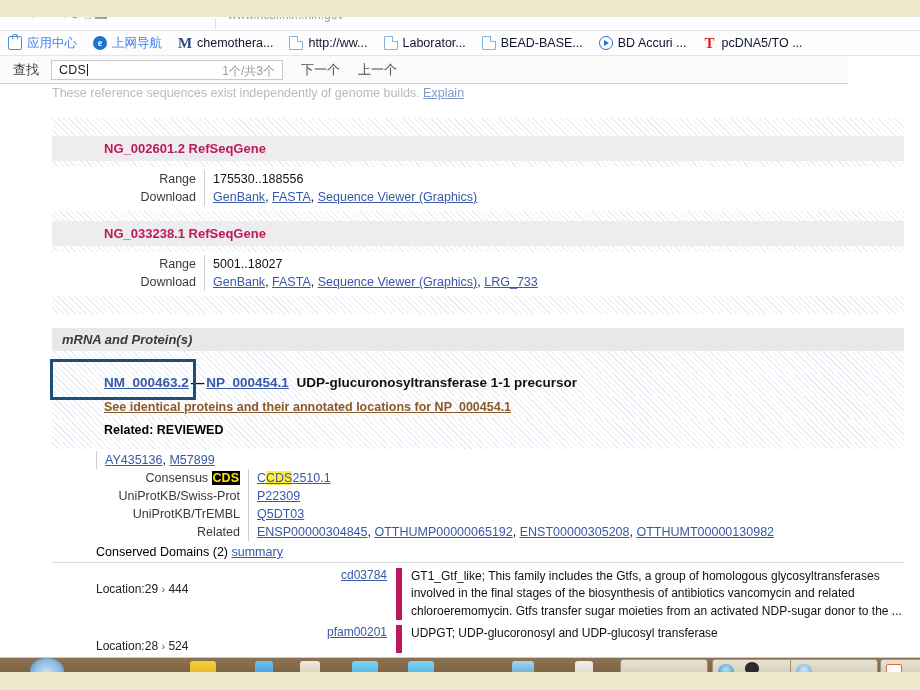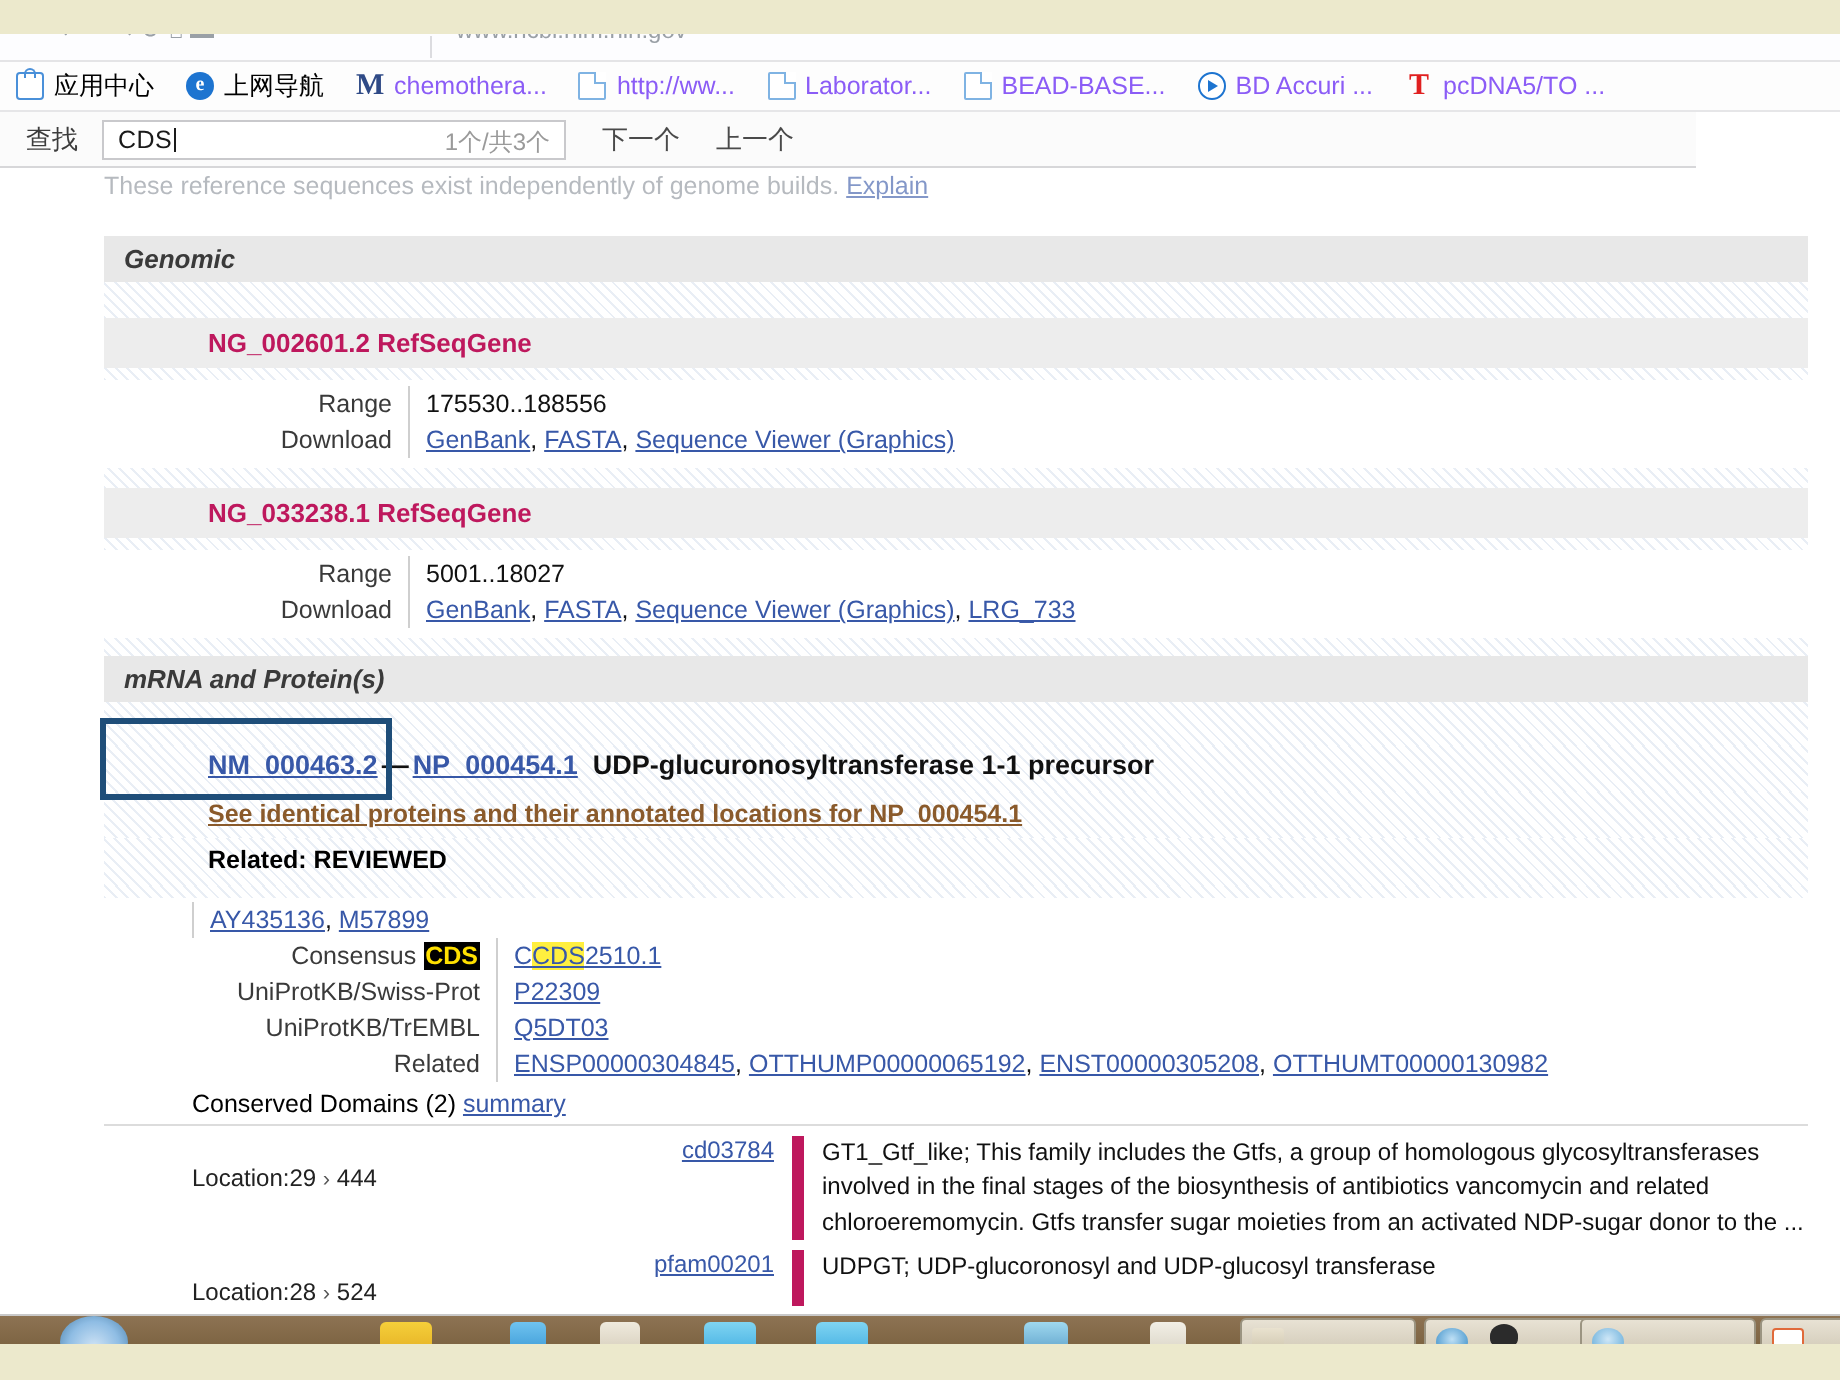--- a/index.html
+++ b/index.html
@@ -17,22 +17,22 @@
   .chrome-strip{position:absolute;left:0;top:17px;width:920px;height:13px;background:#fdfdff;
      border-bottom:1px solid #e4e4e6;overflow:hidden;}
   .chrome-ghost{position:absolute;top:-9px;font-size:12px;color:#9aa0a6;white-space:nowrap;
      font-family:"Liberation Sans",sans-serif;}
   .chrome-div{position:absolute;top:1px;width:1px;height:11px;background:#dcdce0;}
 
   
   .bookmarks{position:absolute;left:0;top:31px;width:920px;height:25px;background:#fdfdfd;
      border-bottom:1px solid #e6e6e8;display:flex;align-items:center;padding-left:8px;box-sizing:border-box;}
   .bm{display:flex;align-items:center;gap:5px;margin-right:16px;cursor:default;white-space:nowrap;}
-  .bm-label{font-size:12.5px;color:#8b5cf6;font-family:"Liberation Sans",sans-serif;}
-  .bm-label.cn{color:#000000;}
+  .bm-label{font-size:12.5px;color:#0f172a;font-family:"Liberation Sans",sans-serif;}
+  .bm-label.cn{color:#3b82f6;}
   .ico{width:14px;height:14px;flex:0 0 14px;position:relative;}
 
   
   .ico-bag{border:1.4px solid #4a90d9;border-radius:2px;box-sizing:border-box;background:#fff;}
   .ico-bag:before{content:"";position:absolute;left:3px;top:-3px;width:6px;height:5px;
      border:1.4px solid #4a90d9;border-bottom:none;border-radius:3px 3px 0 0;box-sizing:border-box;}
   
   .ico-e{border-radius:50%;background:#1d74d0;color:#fff;font-size:10px;line-height:14px;
      text-align:center;font-family:"Liberation Serif",serif;font-weight:bold;}
   
@@ -181,21 +181,20 @@
   </div>
 
   <div class="page">
 
     <div class="faint-line">
       <span>These reference sequences exist independently of genome builds.</span>
       <a class="lnk" href="#">Explain</a>
     </div>
 
     <div class="section" style="top:34px;">
-      <div class="sec-head">Genomic</div>
 
       <div class="hatch" style="height:18px;"></div>
 
       <div class="subhead">NG_002601.2 RefSeqGene</div>
       <div class="hatch" style="height:6px;"></div>
       <div class="plain" style="padding:3px 0 5px 0;">
         <div class="kvrow">
           <div class="kvkey">Range</div>
           <div class="kvval">175530..188556</div>
         </div>

